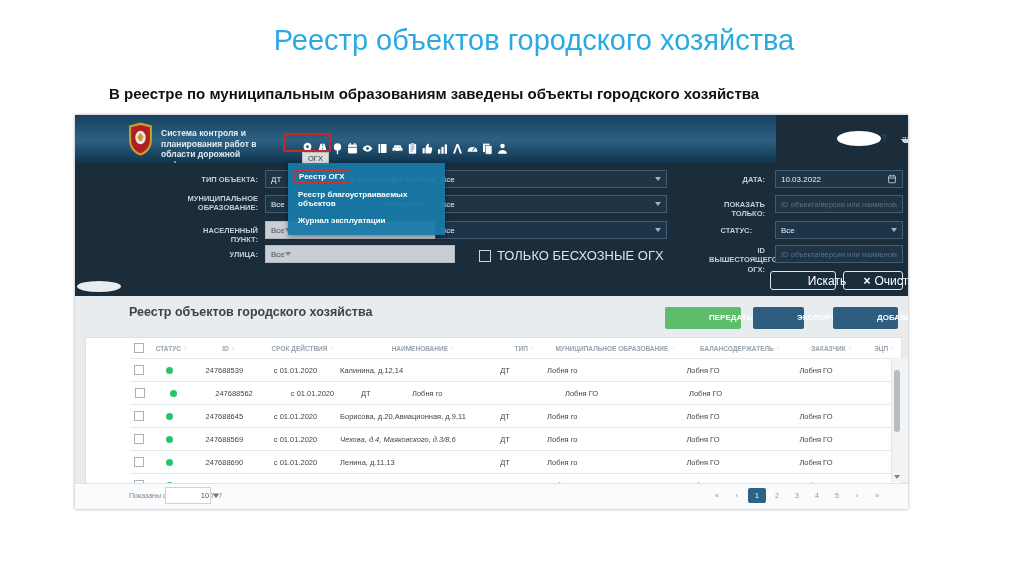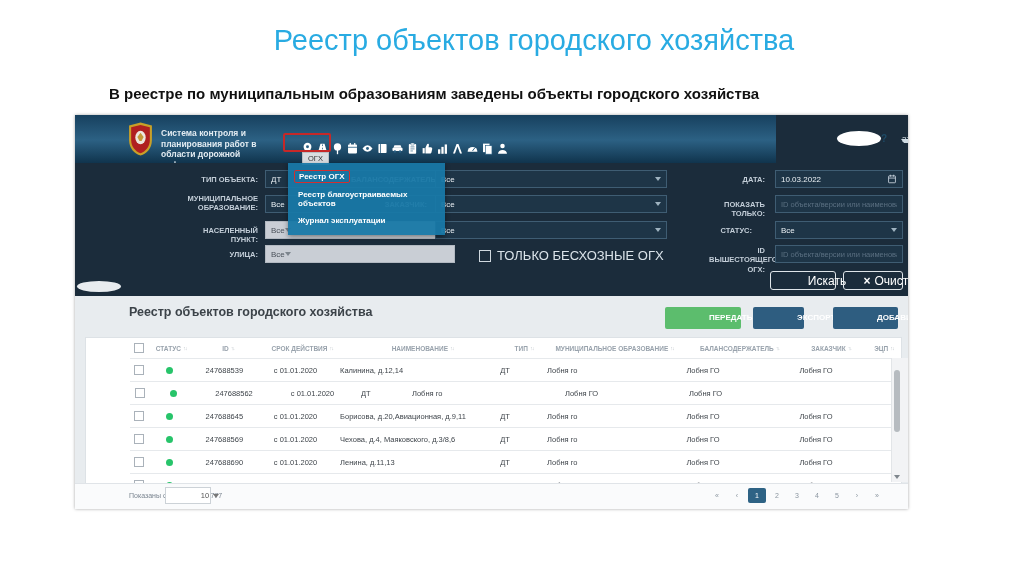--- a/index.html
+++ b/index.html
@@ -404,21 +404,21 @@
         </div>
         <div class="tr body-row">
           <div class="td c" style="width: 19px;">
             <span class="cb"></span>
           </div>
           <div class="td c" style="width: 49px;">
             <span class="dot"></span>
           </div>
           <div class="td c" style="width: 72px;">247688569</div>
           <div class="td c" style="width: 85px;">с 01.01.2020</div>
-          <div class="td l" style="width: 170px;">Чехова, д.4, Маяковского, д.3/8,6</div>
+          <div class="td l" style="width: 170px; font-style: italic;">Чехова, д.4, Маяковского, д.3/8,6</div>
           <div class="td l" style="width: 45px;">ДТ</div>
           <div class="td l" style="width: 147px;">Лобня го</div>
           <div class="td l" style="width: 118px;">Лобня ГО</div>
           <div class="td l" style="width: 76px;">Лобня ГО</div>
           <div class="td c" style="width: 36px;"></div>
         </div>
         <div class="tr body-row">
           <div class="td c" style="width: 19px;">
             <span class="cb"></span>
           </div>

